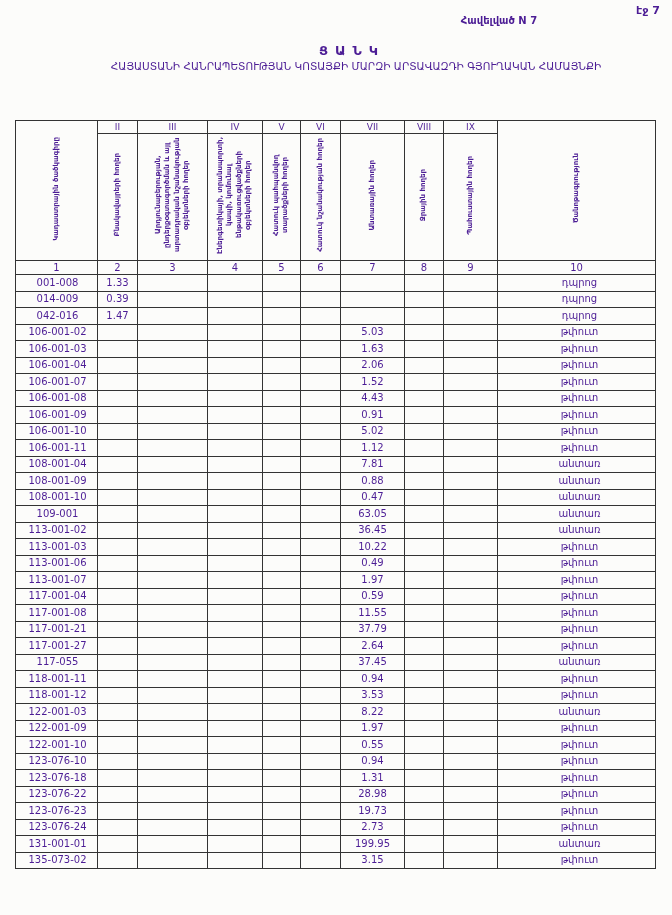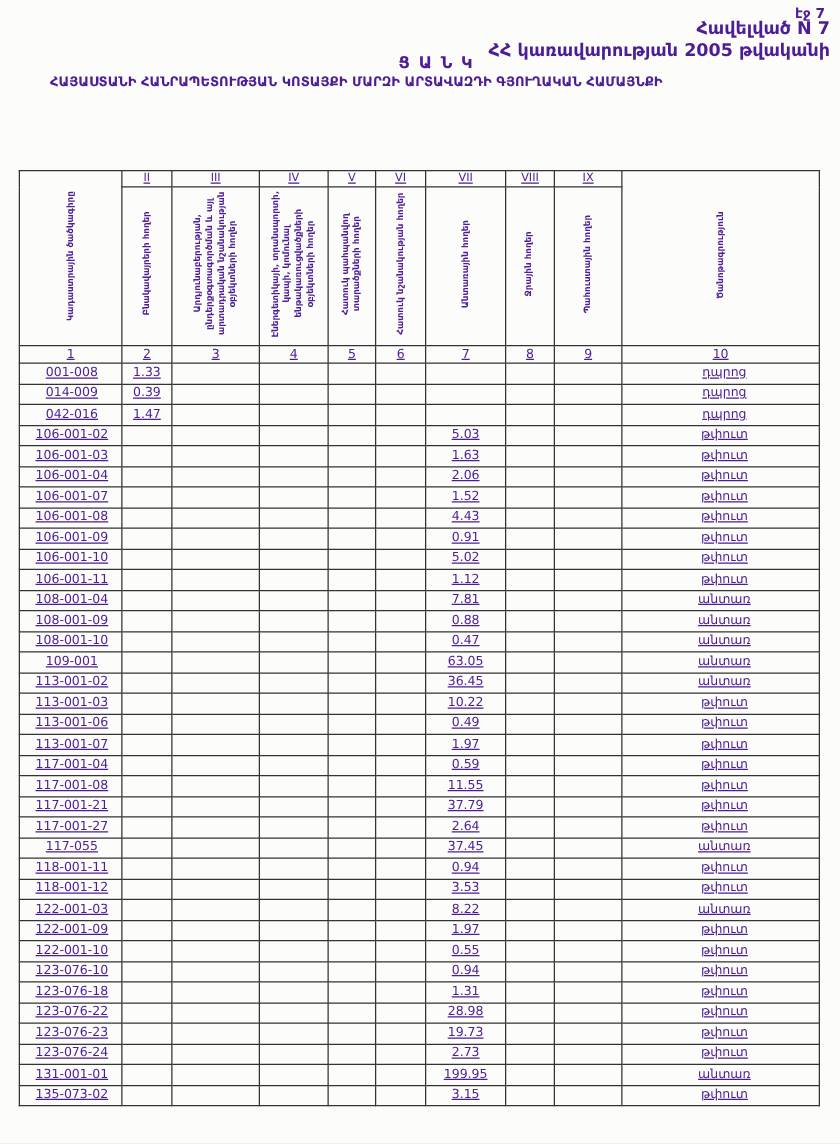--- a/index.html
+++ b/index.html
@@ -8,33 +8,33 @@
   .page {
     position: relative; width: 672px; height: 915px;
     background: #fcfcfa; color: #4c1d95; overflow: hidden;
   }
   .page-num {
     position: absolute; top: 4px; right: 12px;
     font-size: 11px; font-weight: bold;
   }
   .appendix {
     position: absolute; top: 14px; right: 8px; width: 330px;
-    text-align: right; font-size: 14px; font-weight: bold; line-height: 1.3;
+    text-align: center; font-size: 10px; font-weight: bold; line-height: 1.3;
   }
   .title {
     position: absolute; top: 43px; left: 0; width: 100%;
     text-align: center; font-size: 13px; font-weight: bold; letter-spacing: 7px; margin-left: 16px;
   }
   .subtitle {
     position: absolute; top: 60px; left: 0; width: 100%;
-    font-size: 10.5px; font-weight: bold; line-height: 1.32; padding-left: 40px;
+    text-align: center; font-size: 10.5px; font-weight: normal; line-height: 1.32; padding-left: 40px;
   }
   table.land-table {
-    position: absolute; top: 136px; left: 15px; width: 641px;
-    border-collapse: collapse; table-layout: fixed; text-decoration: underline;
+    position: absolute; top: 120px; left: 15px; width: 641px;
+    border-collapse: collapse; table-layout: fixed;
   }
   .land-table th, .land-table td {
     border: 1px solid #333; overflow: hidden; white-space: nowrap;
   }
   th.roman { height: 13px; font-size: 9px; font-weight: normal; text-align: center; }
   th.vert { vertical-align: middle; text-align: center; padding: 2px 1px; white-space: normal; }
   .vtext {
     writing-mode: vertical-rl; transform: rotate(180deg);
     display: inline-block; max-height: 118px;
     font-size: 7px; font-weight: bold; line-height: 1.35; white-space: normal;
@@ -48,21 +48,20 @@
 </style>
 </head>
 <body>
 
 <div class="page">
 
   <div class="page-num">էջ 7</div>
 
   <div class="appendix">
     <div>Հավելված N 7</div>
-    <div>ՀՀ կառավարության 2005 թվականի</div>
   </div>
 
   <div class="title">ՑԱՆԿ</div>
 
   <div class="subtitle">
     <div>ՀԱՅԱՍՏԱՆԻ ՀԱՆՐԱՊԵՏՈՒԹՅԱՆ ԿՈՏԱՅՔԻ ՄԱՐԶԻ ԱՐՏԱՎԱԶԴԻ ԳՅՈՒՂԱԿԱՆ ՀԱՄԱՅՆՔԻ</div>
   </div>
 
   <table class="land-table">
     <colgroup>

